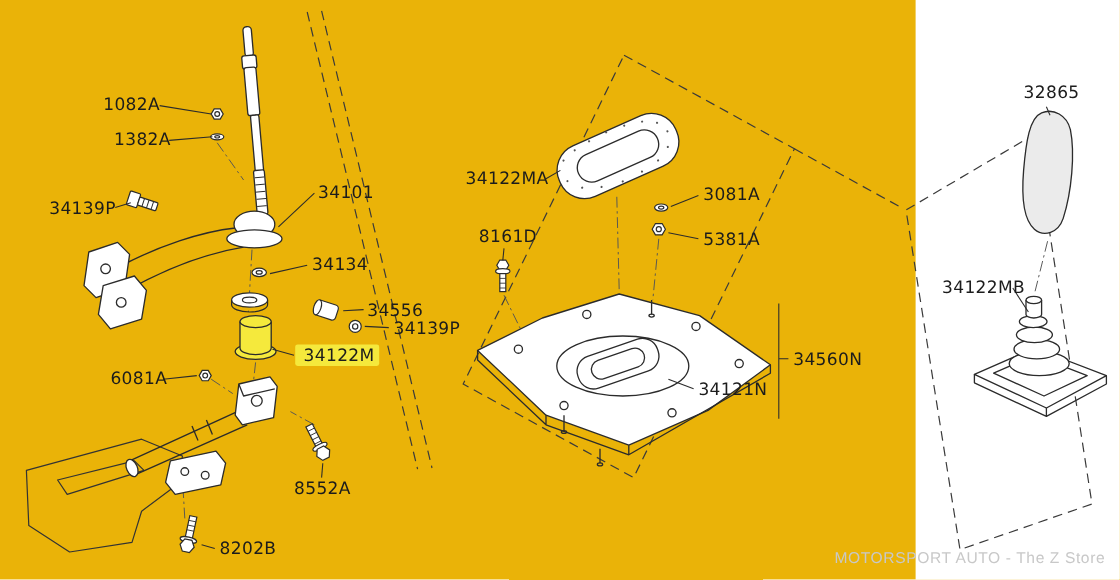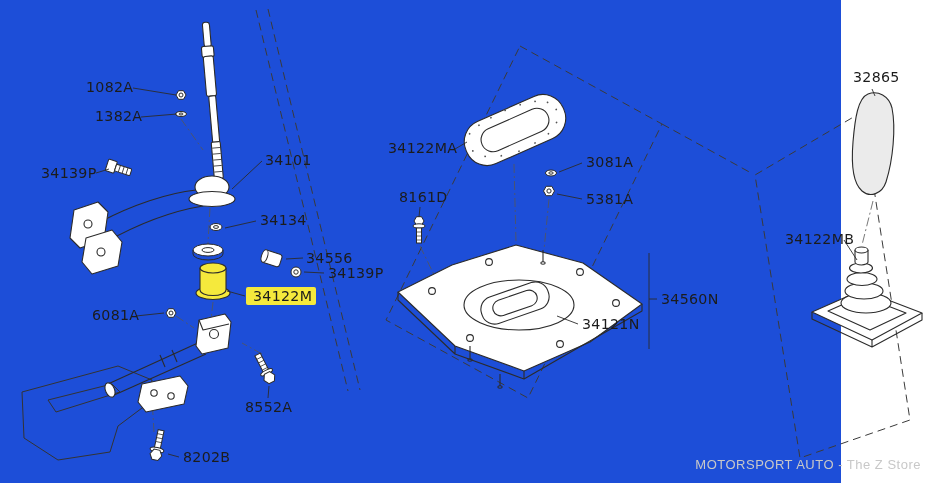--- a/index.html
+++ b/index.html
@@ -1,17 +1,17 @@
 <!DOCTYPE html>
 <html><head>
 <meta charset="utf-8">
 <style>
   html,body{margin:0;padding:0;background:#ffffff;}
   body{width:933px;height:483px;overflow:hidden;}
-  .diagram{position:relative;width:841px;height:483px;background:#1d4ed8;}
+  .diagram{position:relative;width:763px;height:483px;background:#eab308;}
   svg{display:block;}
   .part-label{font-family:"DejaVu Sans",sans-serif;font-size:14.2px;fill:#1c1c1c;letter-spacing:0.3px;}
   .watermark{font-family:"Liberation Sans",sans-serif;font-size:13px;letter-spacing:0.5px;}
 </style>
 </head>
 <body>
 
 <div class="diagram">
 <svg viewBox="0 0 933 483" width="933" height="483">
 

